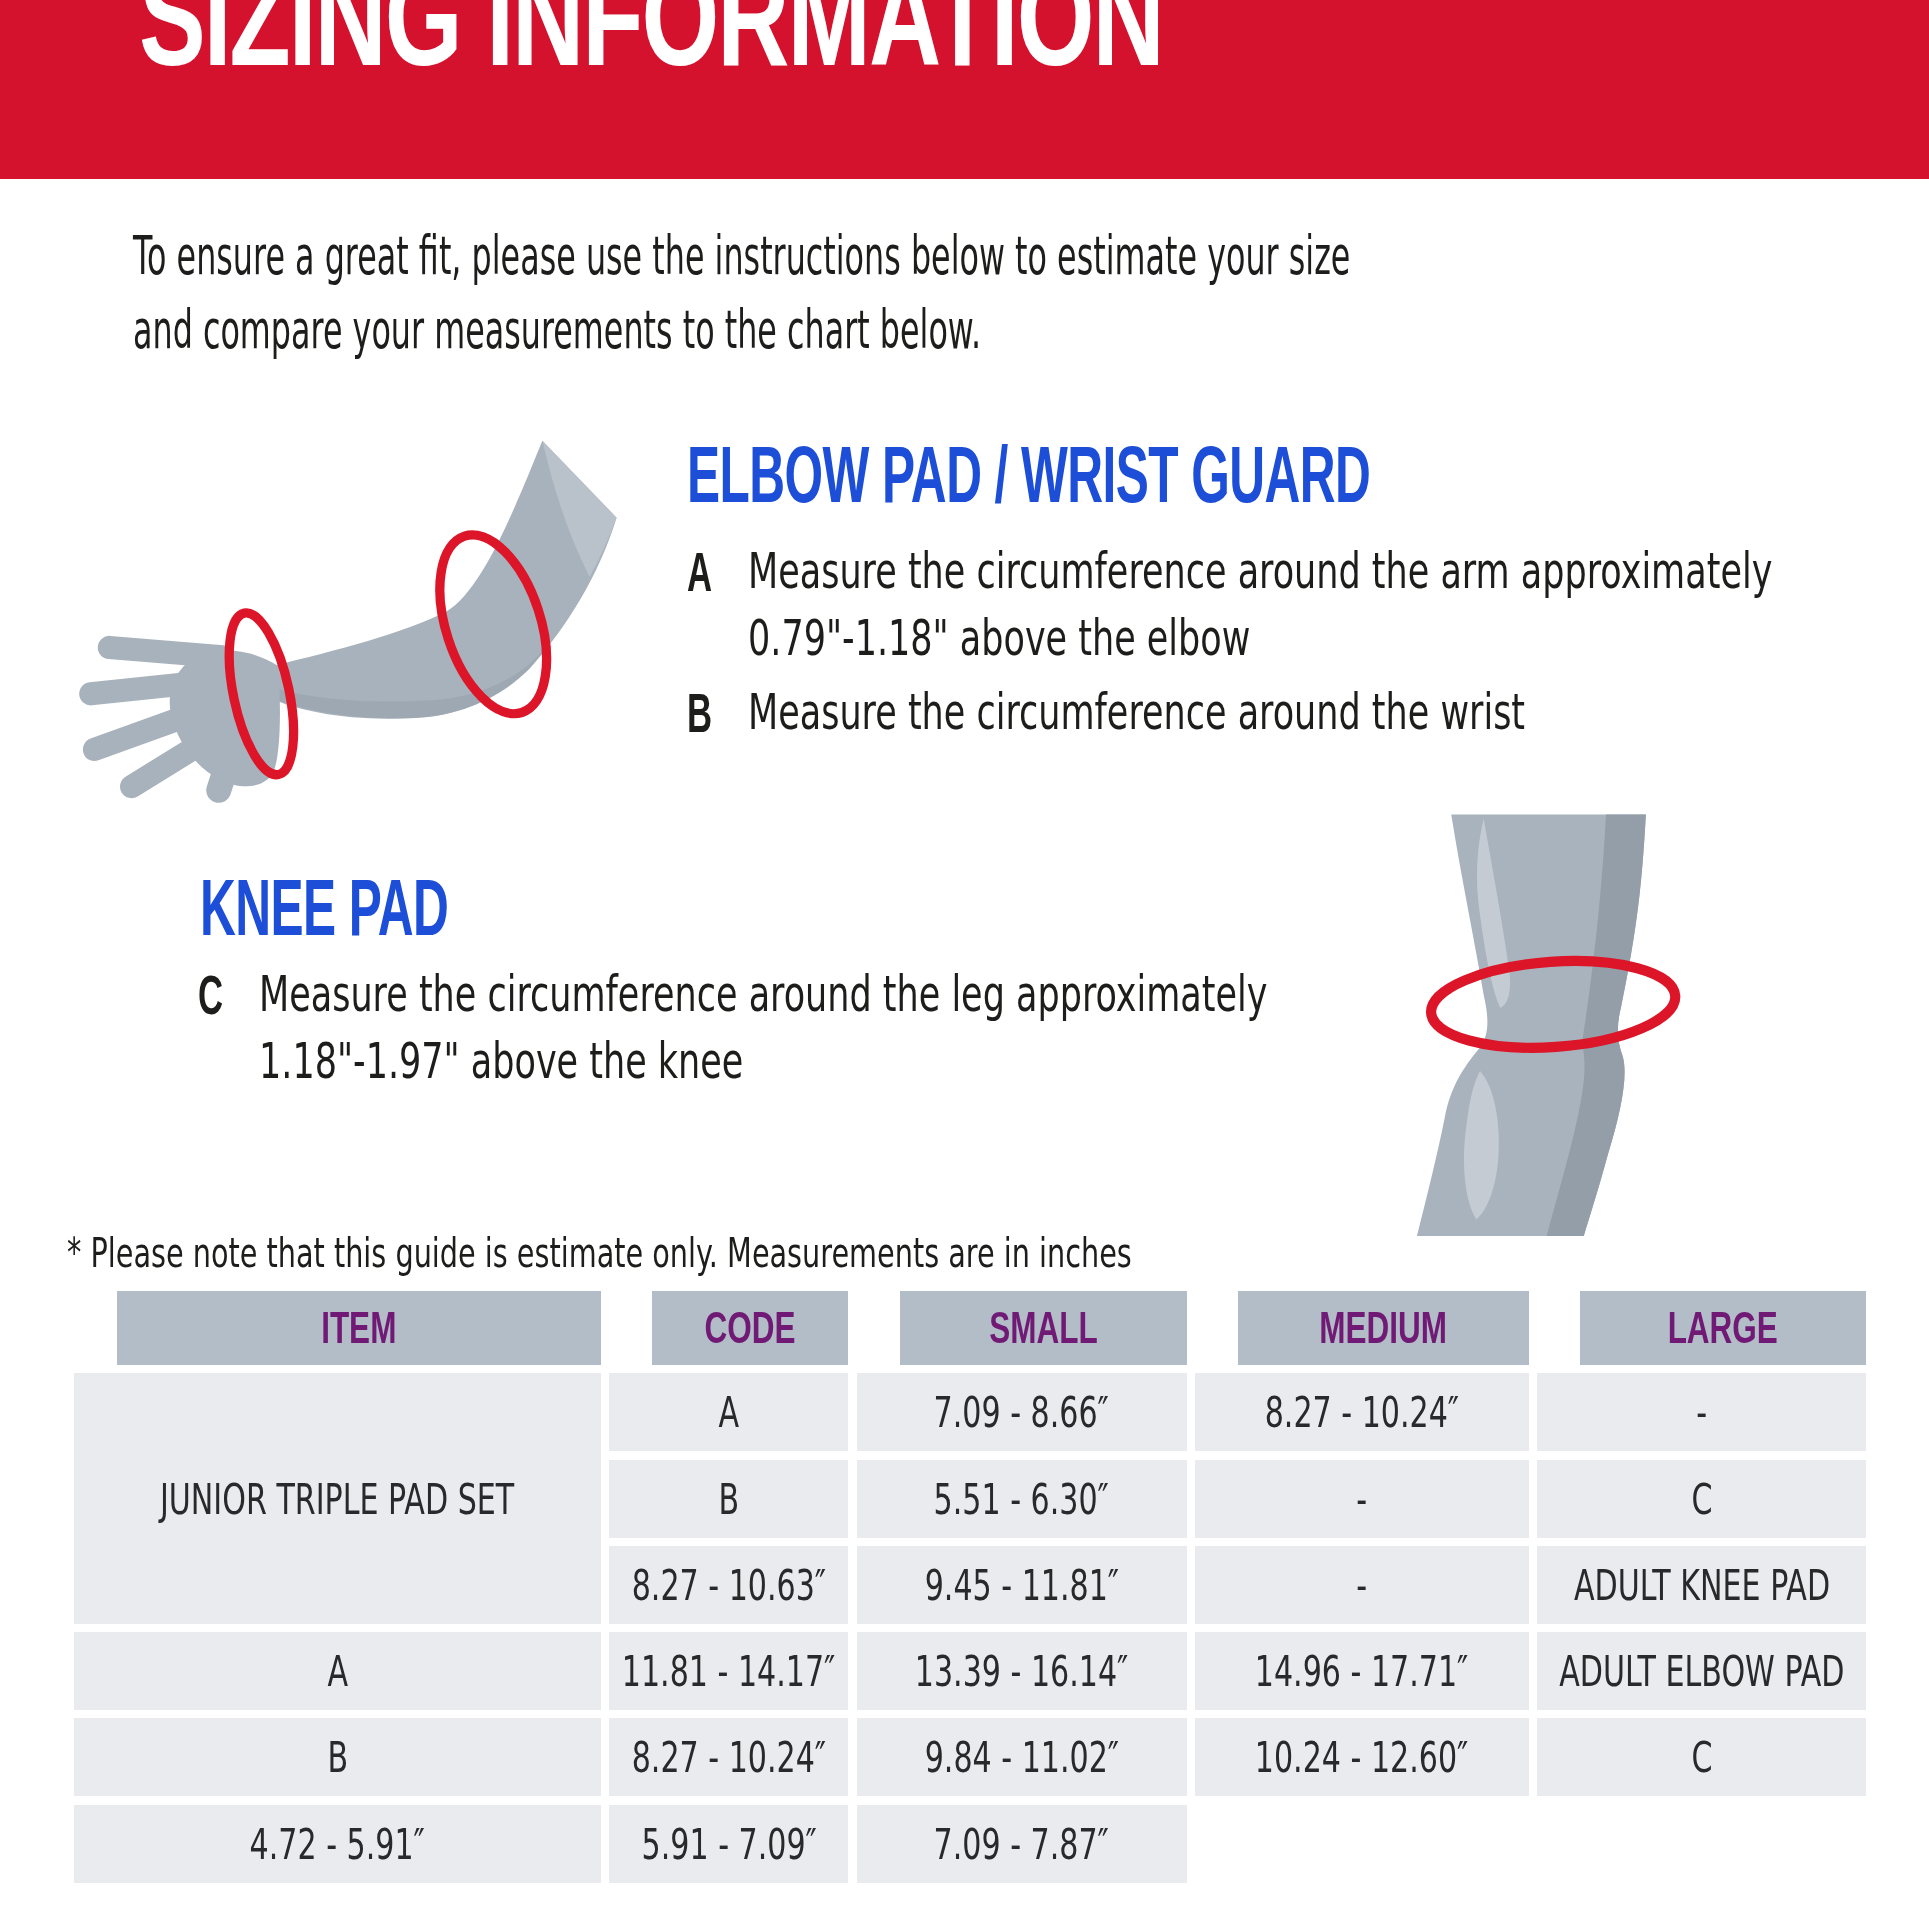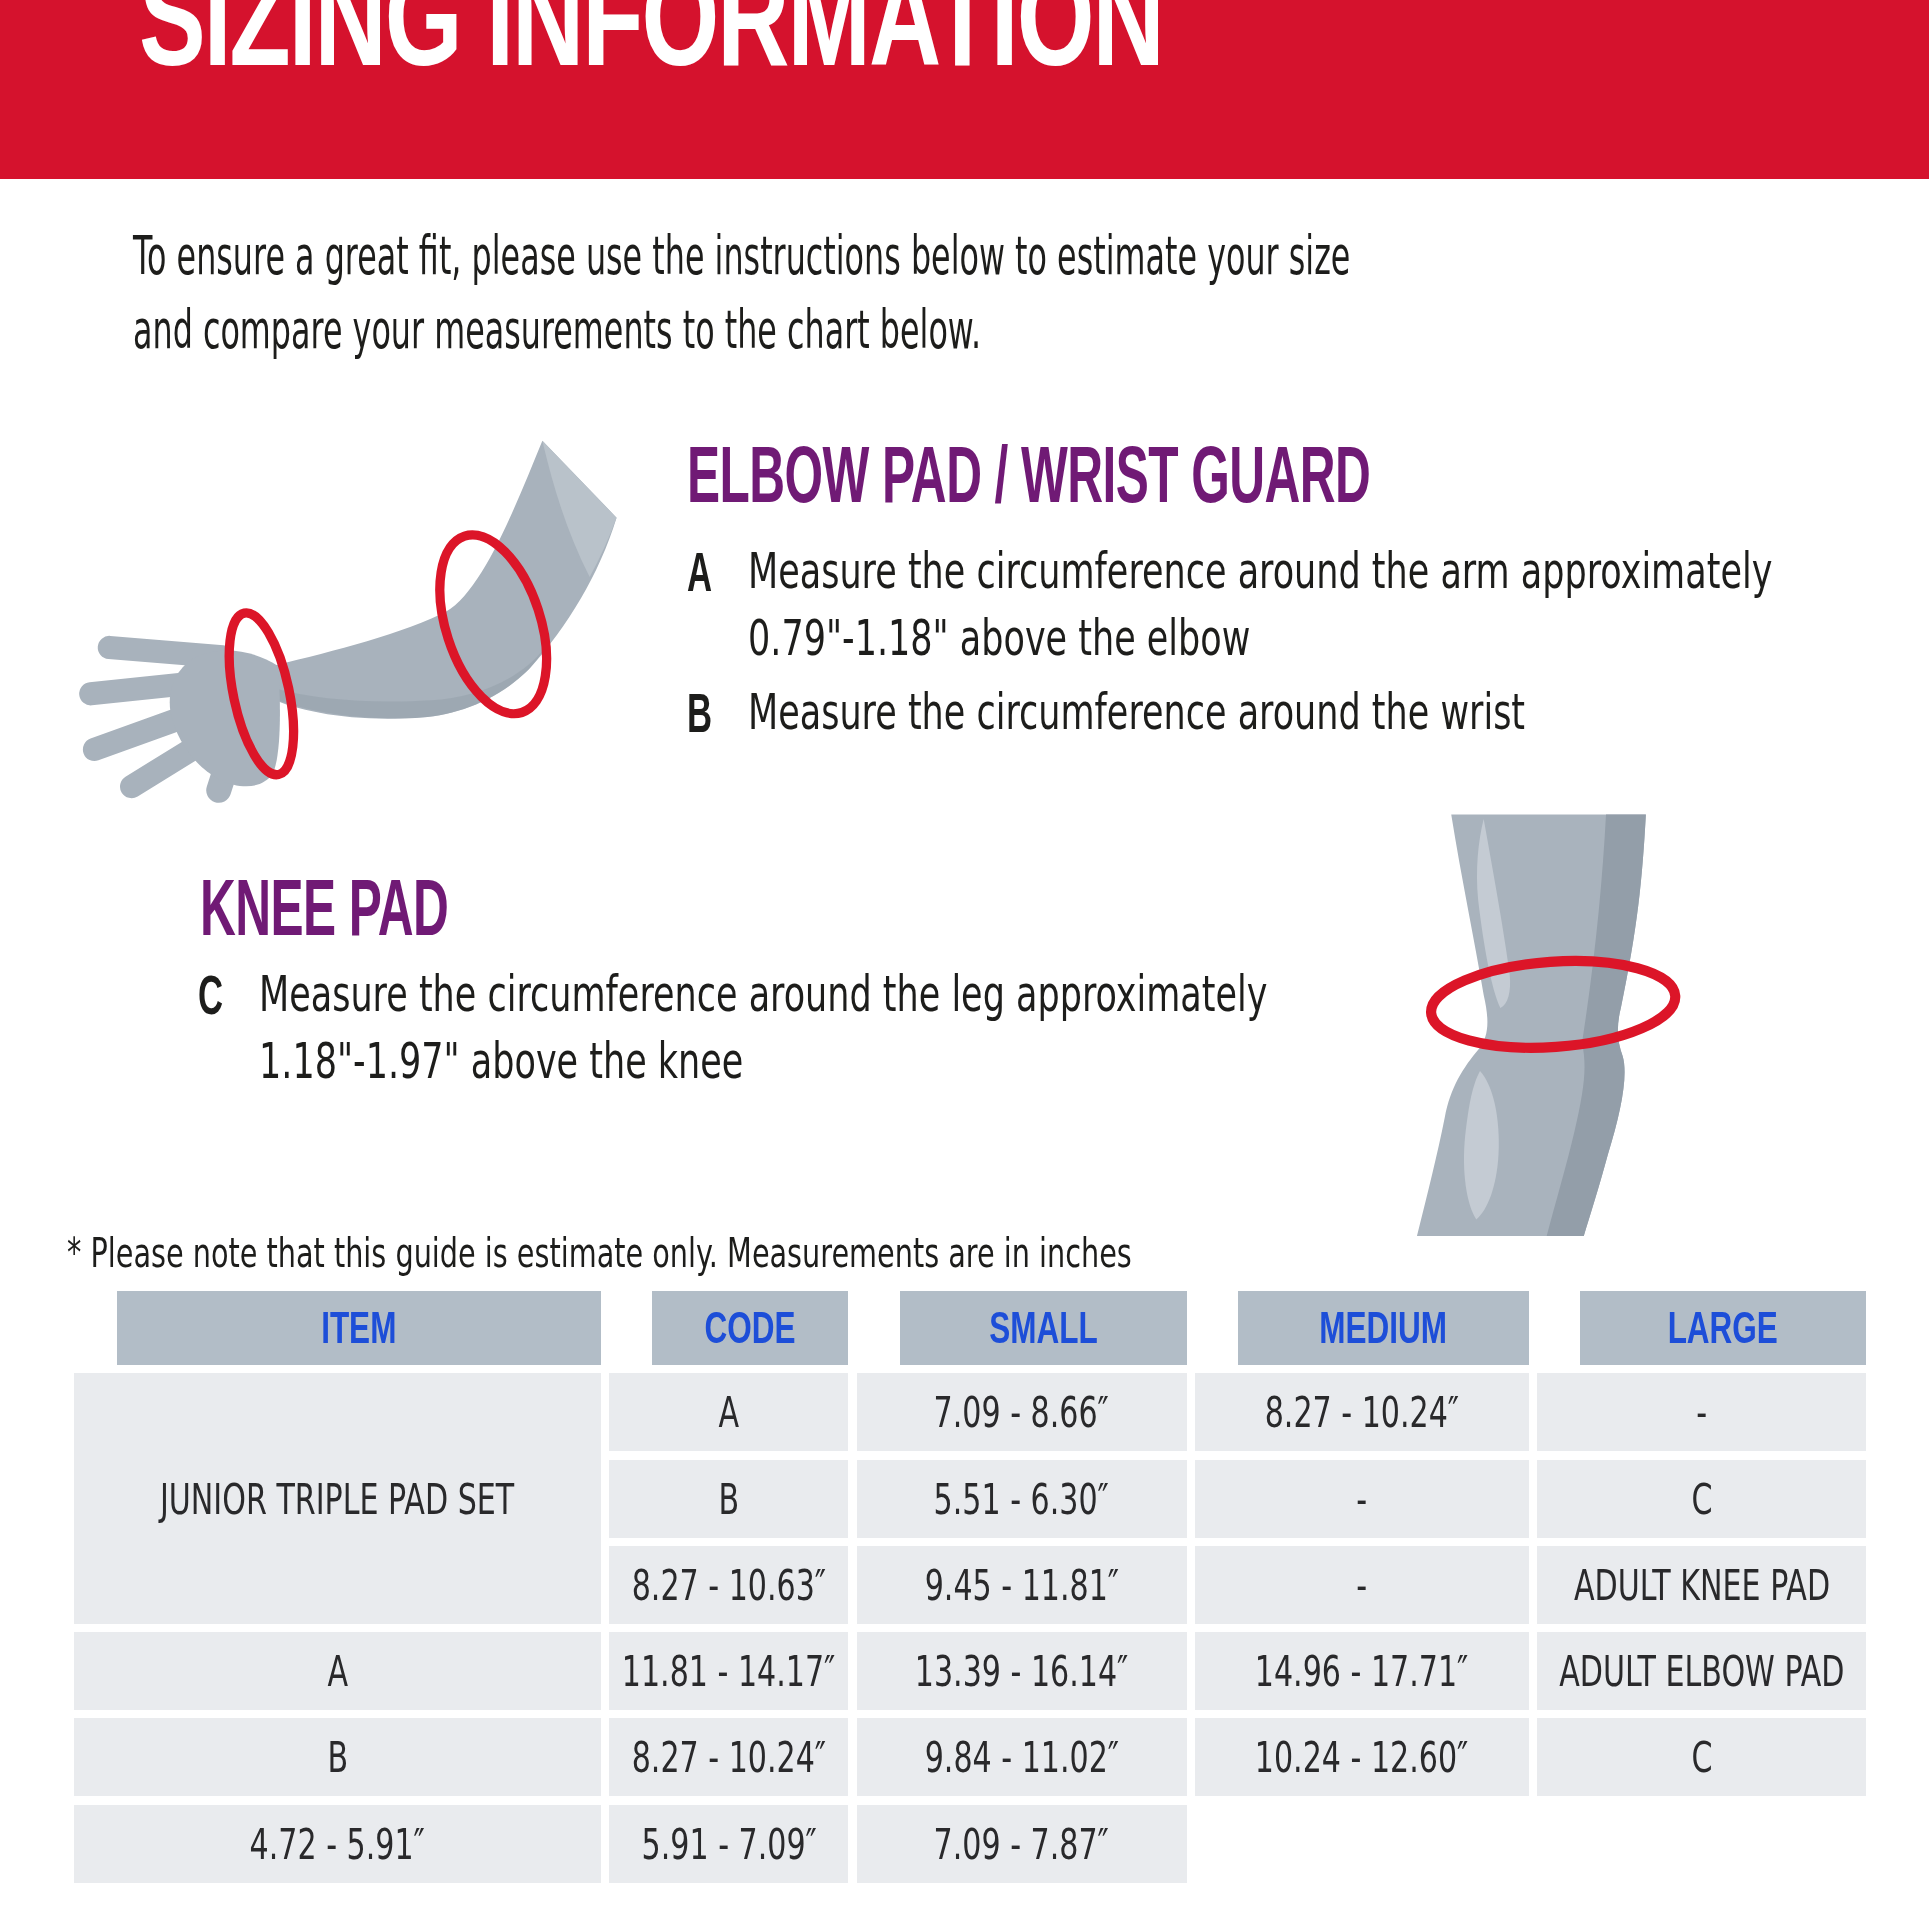--- a/index.html
+++ b/index.html
@@ -20,38 +20,38 @@
           display:flex;align-items:flex-end;}
   .title{font-family:"Liberation Sans",sans-serif;font-weight:700;font-size:139px;line-height:139px;
          color:#ffffff;margin-left:139px;letter-spacing:-2.8px;}
 
   
   .intro{position:absolute;left:133px;top:219px;}
   .iline{font-size:53px;line-height:74px;}
 
   
   .h2red{position:absolute;margin:0;font-family:"Liberation Sans",sans-serif;font-weight:700;
-         font-size:80px;line-height:82px;color:#701a75;letter-spacing:-0.9px;}
+         font-size:80px;line-height:82px;color:#1d4ed8;letter-spacing:-0.9px;}
   .steps{position:absolute;}
   .step{display:flex;align-items:flex-start;margin-bottom:7.4px;}
   .stepcode{flex:0 0 61px;font-family:"Liberation Sans",sans-serif;font-weight:700;
             font-size:56px;line-height:67px;color:#1d1d1b;}
   .stepline{font-size:50px;line-height:67px;}
 
   
   .note{position:absolute;left:67px;top:1226px;font-size:41px;line-height:54px;}
 
   
   .sizetable{position:absolute;left:74px;top:1291px;display:grid;
              grid-template-columns:527px 239px 330px 334px 329px;
              grid-template-rows:74px repeat(6,78px);gap:8.3px;background:#ffffff;}
   .cell{display:flex;align-items:center;justify-content:center;background:#e9ebee;
         font-size:43px;color:#29292b;text-align:center;}
   .th{background:#b2bdc7;font-family:"Liberation Sans",sans-serif;font-weight:700;
-      font-size:45px;color:#1d4ed8;margin-left:43px;}
+      font-size:45px;color:#701a75;margin-left:43px;}
   .itemspan{grid-column:1;grid-row:2 / span 3;align-items:center;}
 
   
   .armsvg{position:absolute;left:37px;top:408px;width:612px;height:427px;}
   .legsvg{position:absolute;left:1391px;top:793px;width:519px;height:445px;}
 </style>
 </head>
 <body>
 
 <div class="page">

